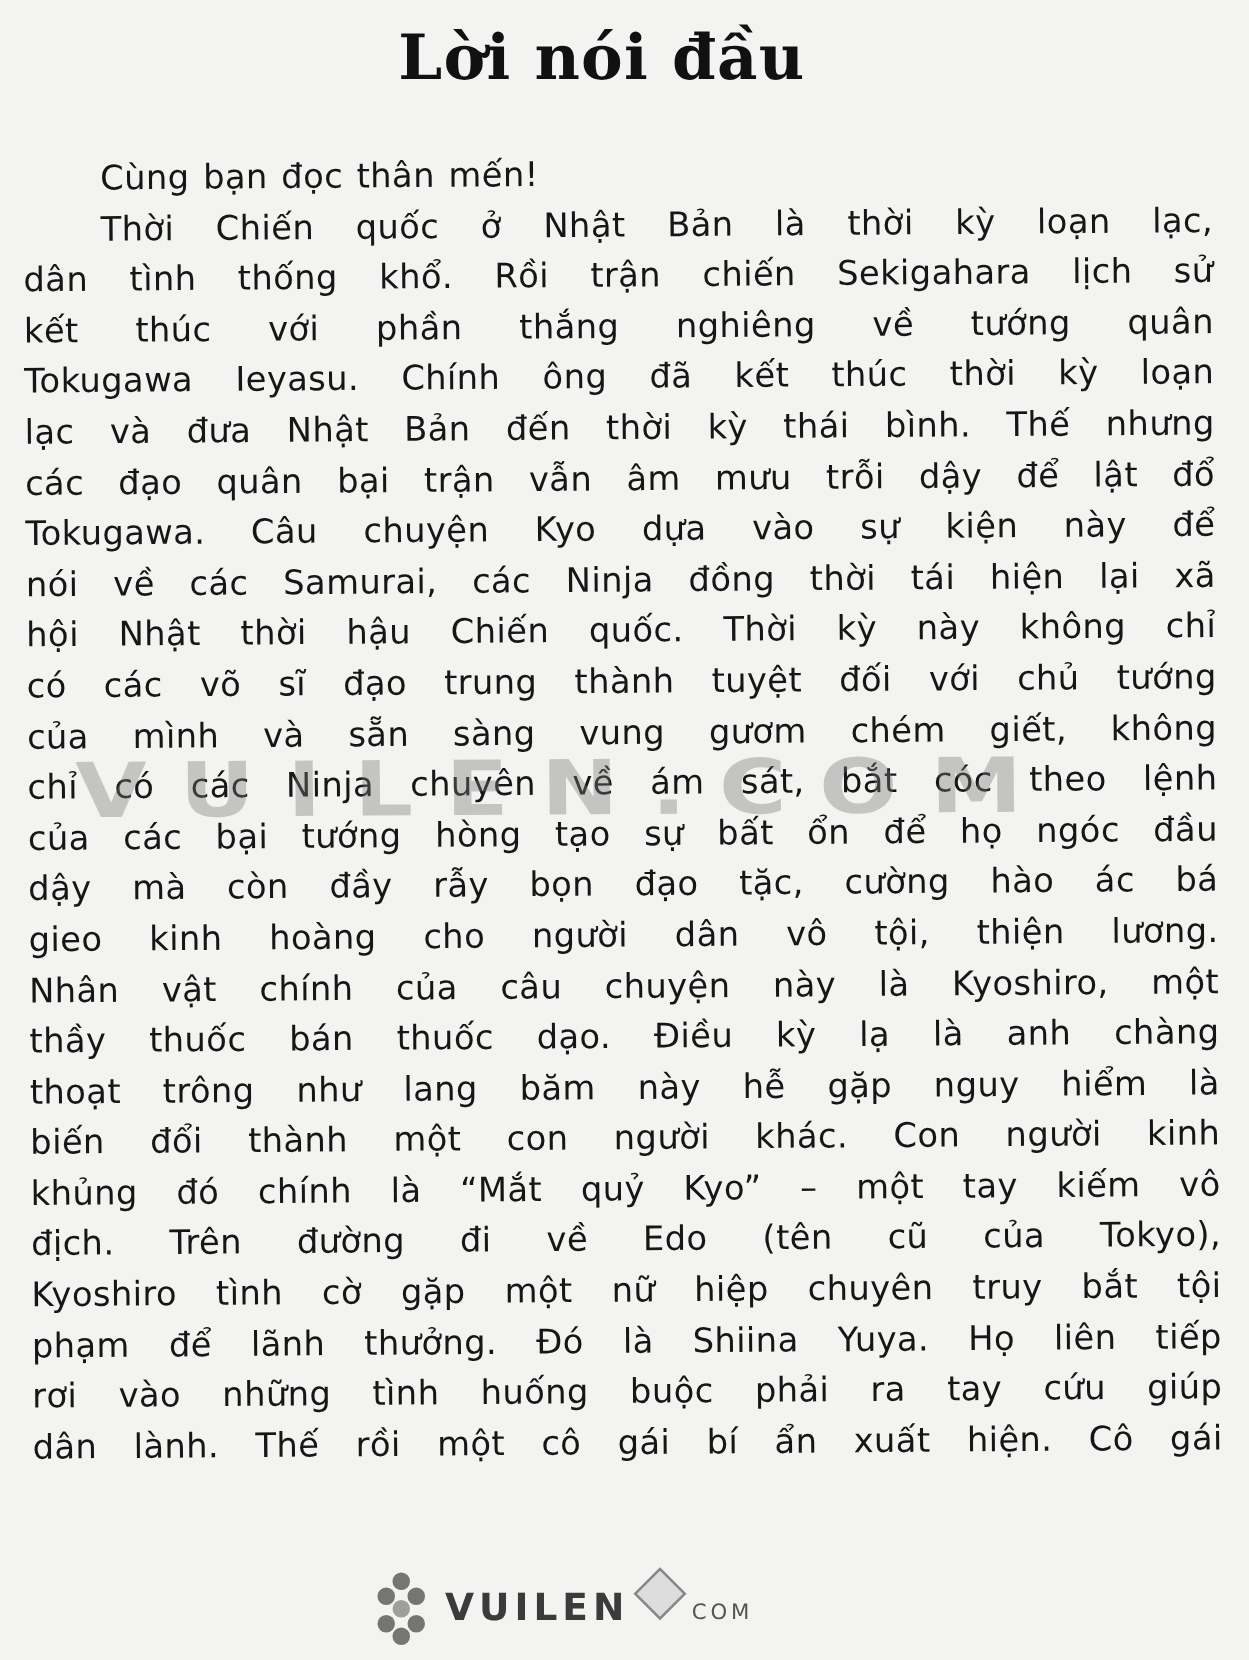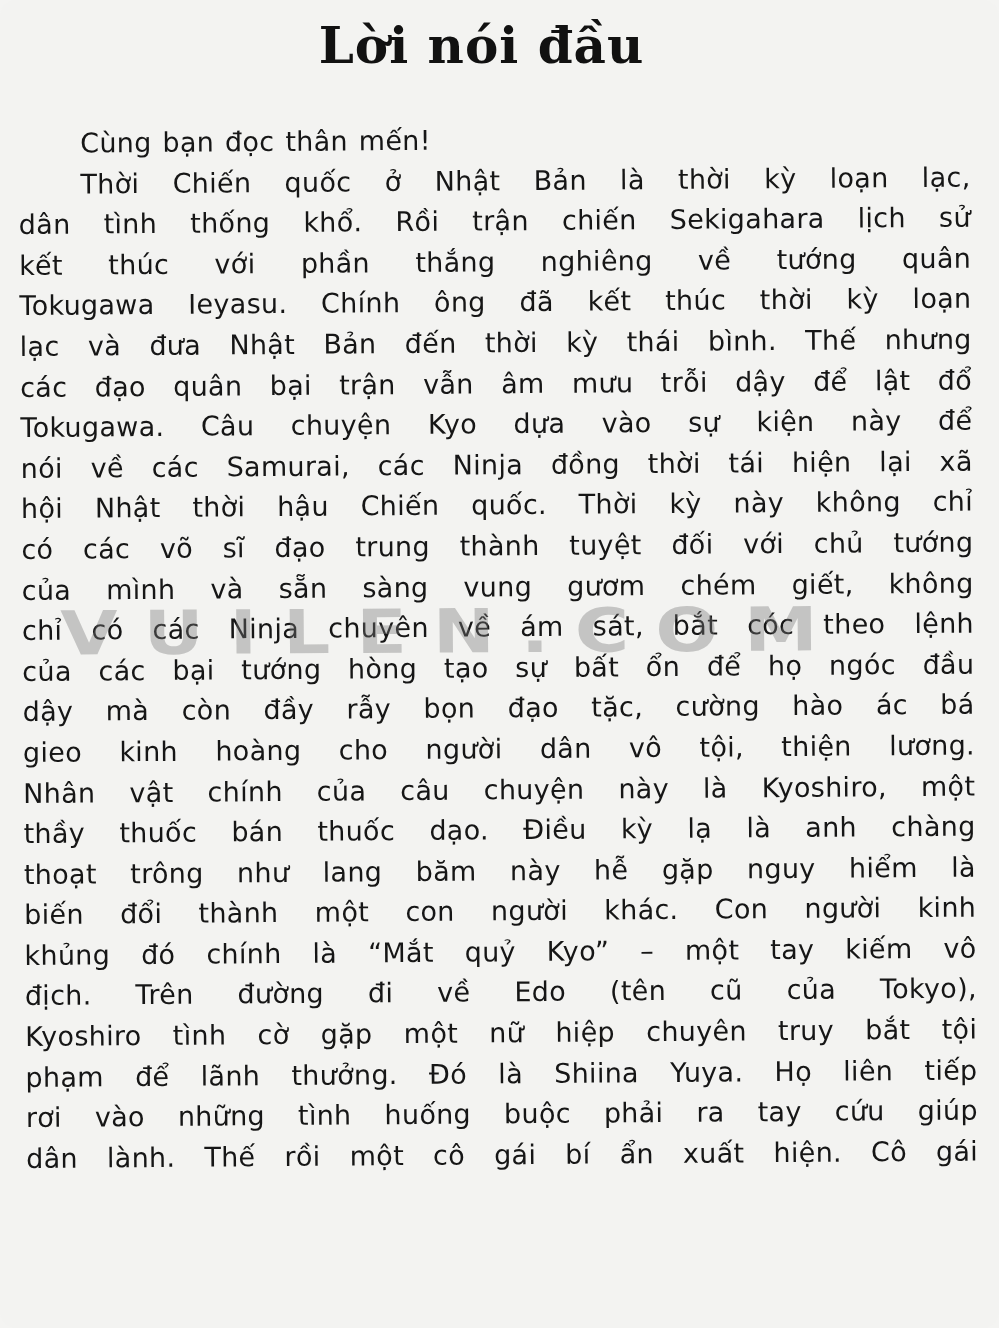--- a/index.html
+++ b/index.html
@@ -152,14 +152,28 @@
     <span class="line">khủng đó chính là “Mắt quỷ Kyo” – một tay kiếm vô</span>
     <span class="line">địch. Trên đường đi về Edo (tên cũ của Tokyo),</span>
     <span class="line">Kyoshiro tình cờ gặp một nữ hiệp chuyên truy bắt tội</span>
     <span class="line">phạm để lãnh thưởng. Đó là Shiina Yuya. Họ liên tiếp</span>
     <span class="line">rơi vào những tình huống buộc phải ra tay cứu giúp</span>
     <span class="line">dân lành. Thế rồi một cô gái bí ẩn xuất hiện. Cô gái</span>
   </div>
 
   <div class="watermark">VUILEN.COM</div>
 
+  <div class="footer-logo">
+    <div class="logo-flower">
+      <span style="left:14px;top:2px;"></span>
+      <span style="left:2px;top:14px;"></span>
+      <span style="left:26px;top:14px;"></span>
+      <span style="left:14px;top:24px;background:#888;"></span>
+      <span style="left:2px;top:36px;"></span>
+      <span style="left:26px;top:36px;"></span>
+      <span style="left:14px;top:46px;"></span>
+    </div>
+    <span class="logo-text">VUILEN</span>
+    <div class="logo-diamond"></div>
+    <span class="logo-com">COM</span>
+  </div>
 
 </div>
 
 </body></html>

